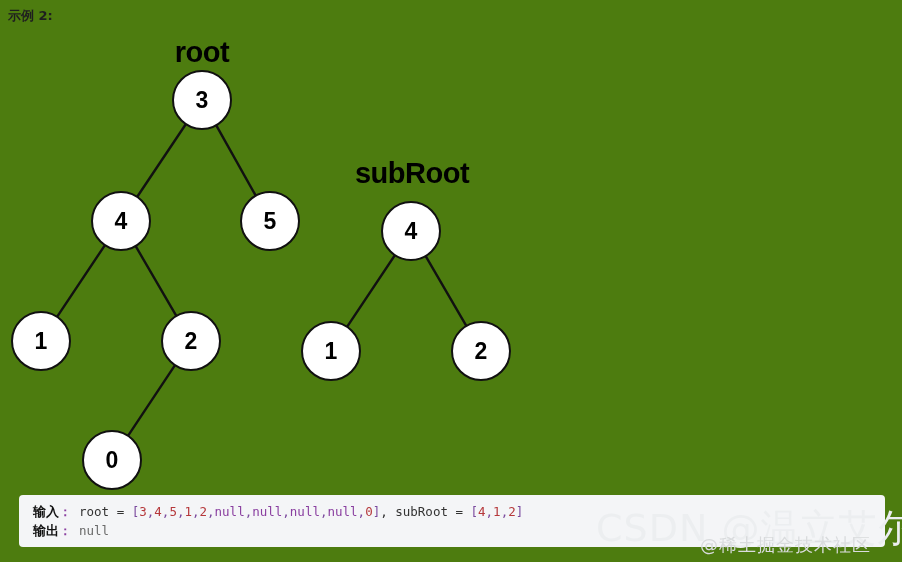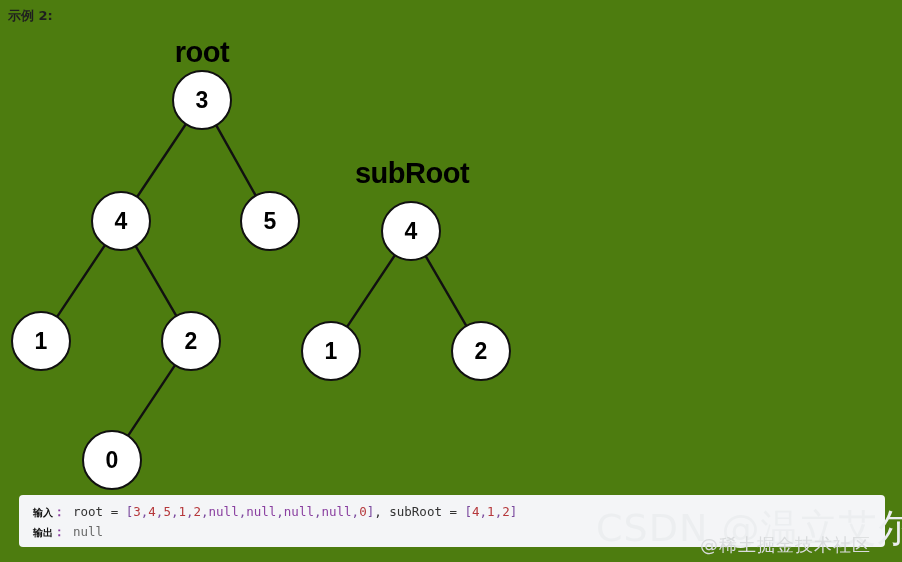--- a/index.html
+++ b/index.html
@@ -84,21 +84,21 @@
     font-family: "DejaVu Sans Mono", "Liberation Mono", monospace;
     font-size: 12.5px;
     line-height: 19px;
     white-space: pre;
     color: #333333;
   }
   .cjk-bold {
     font-family: "DejaVu Sans", "Liberation Sans", sans-serif;
     font-weight: bold;
     color: #111111;
-    font-size: 10px;
+    font-size: 13px;
   }
   .tok-colon { color: #8a3fa0; font-weight: bold; }
   .tok-ident { color: #333333; }
   .tok-op    { color: #333333; }
   .tok-punct { color: #7b4a9e; }
   .tok-num   { color: #b5383b; }
   .tok-null  { color: #8a3fa0; }
   .tok-bool  { color: #6a6a6a; }
 
   .watermark-csdn {

